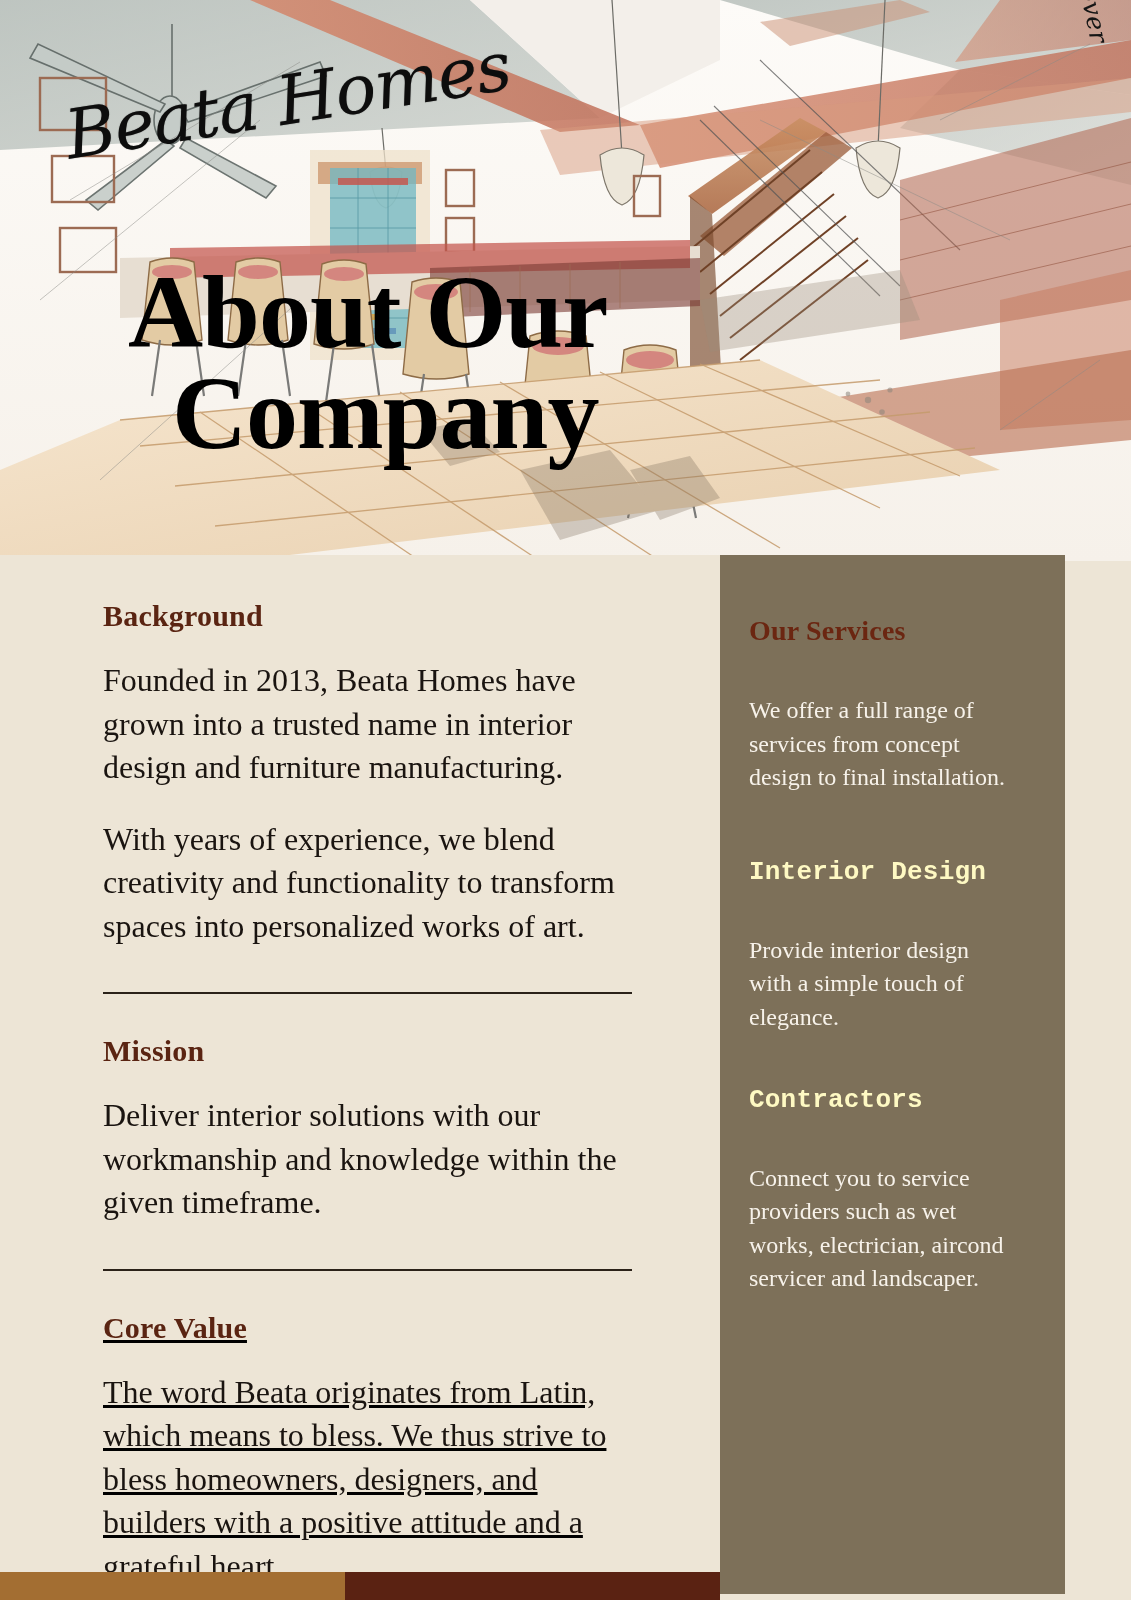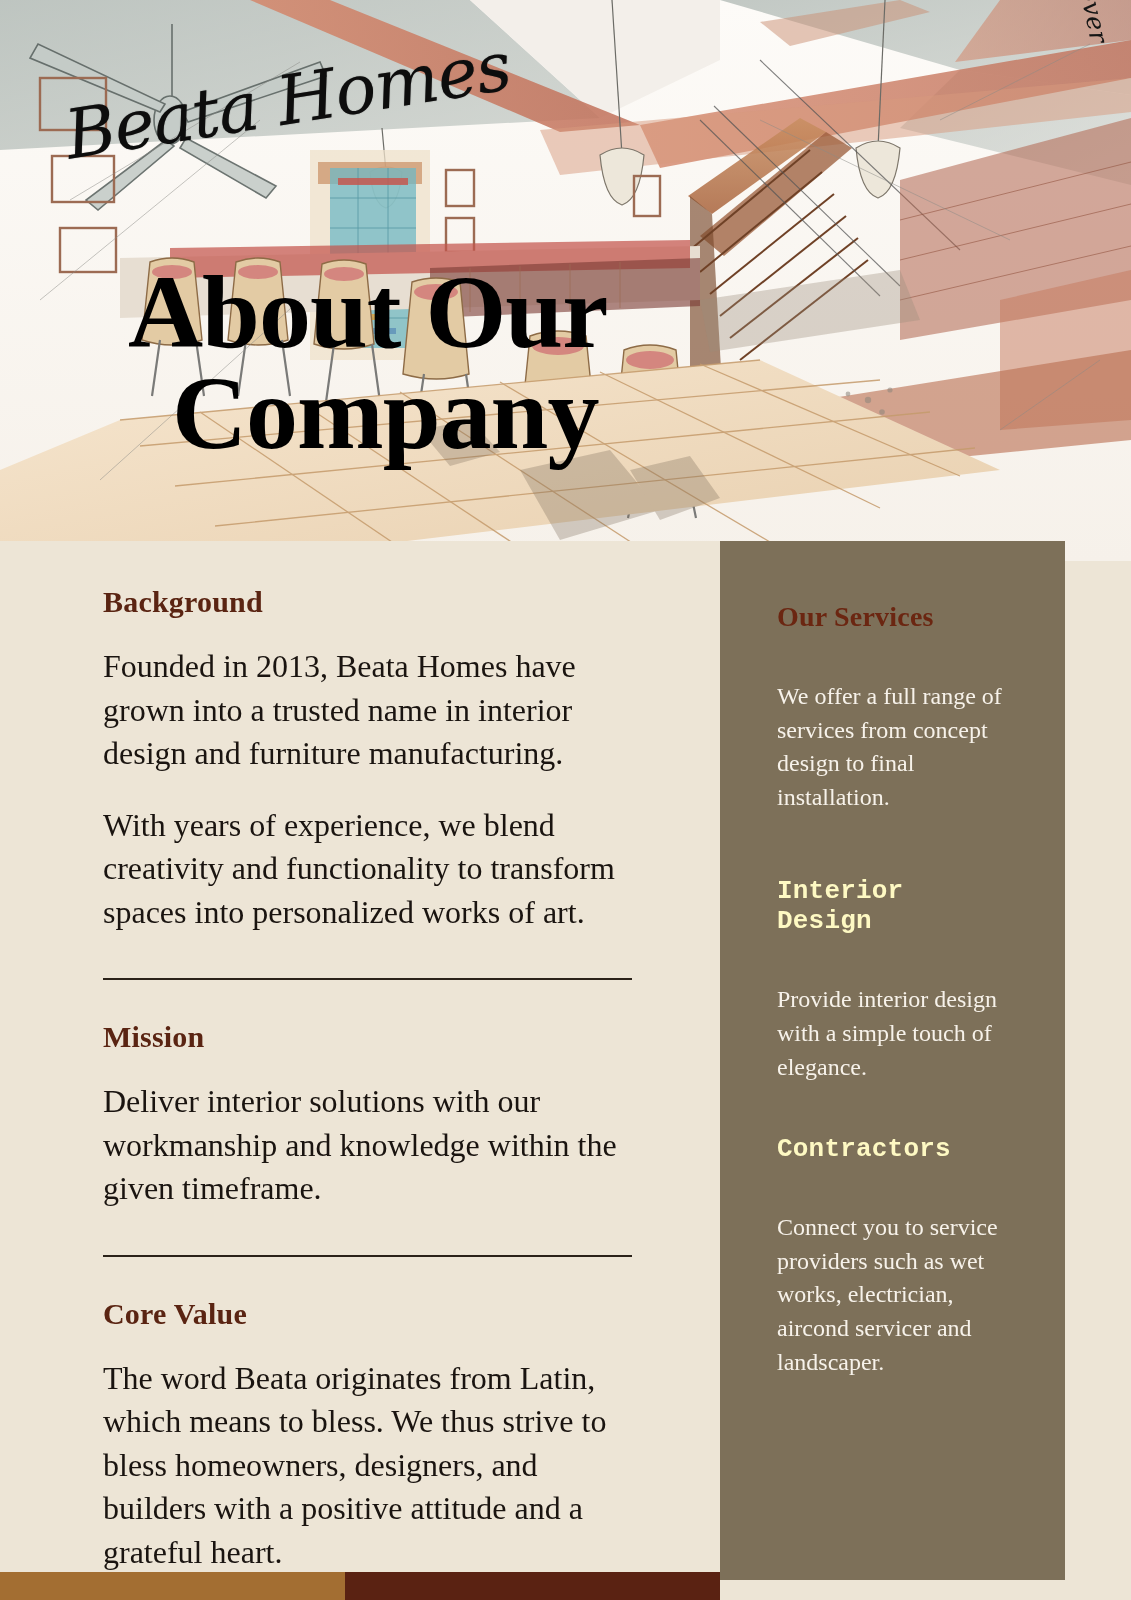--- a/index.html
+++ b/index.html
@@ -70,41 +70,41 @@
     color: #000;
     letter-spacing: -1px;
     width: 600px;
   }
   .hero-title .l2 { display: block; margin-left: 44px; }
 
   
   .content {
     position: absolute;
     left: 0;
-    top: 541px;
+    top: 555px;
     width: 1131px;
     height: 1039px;
     border-radius: 23px;
   }
 
   .col-left {
     position: absolute;
     left: 0; top: 0;
     width: 720px;
     height: 1011px;
     background: #EDE5D6;
     padding: 44px 88px 0 103px;
   }
   .col-right {
     position: absolute;
     left: 720px; top: 0;
     width: 345px;
     height: 1039px;
     background: #7D7059;
-    padding: 60px 60px 0 57px;
+    padding: 60px 60px 0 29px;
   }
 
   
   h2.sec-title {
     font-family: "Liberation Serif", serif;
     font-weight: bold;
     font-size: 30px;
     color: #5A2412;
     letter-spacing: 0.2px;
     margin-bottom: 26px;
@@ -118,21 +118,21 @@
   p.sec-body + p.sec-body { margin-top: 28px; }
 
   .divider {
     height: 2px;
     background: #2B2219;
     margin: 44px 0 40px 0;
     width: 100%;
   }
 
   .block-mission { margin-top: 0; }
-  .block-core { margin-top: 12px; }
+  .block-core { margin-top: 12px; text-decoration: underline; }
 
   
   h2.svc-title {
     font-family: "Liberation Serif", serif;
     font-weight: bold;
     font-size: 28px;
     color: #6B2611;
     margin-bottom: 22px;
     letter-spacing: 0.2px;
   }

